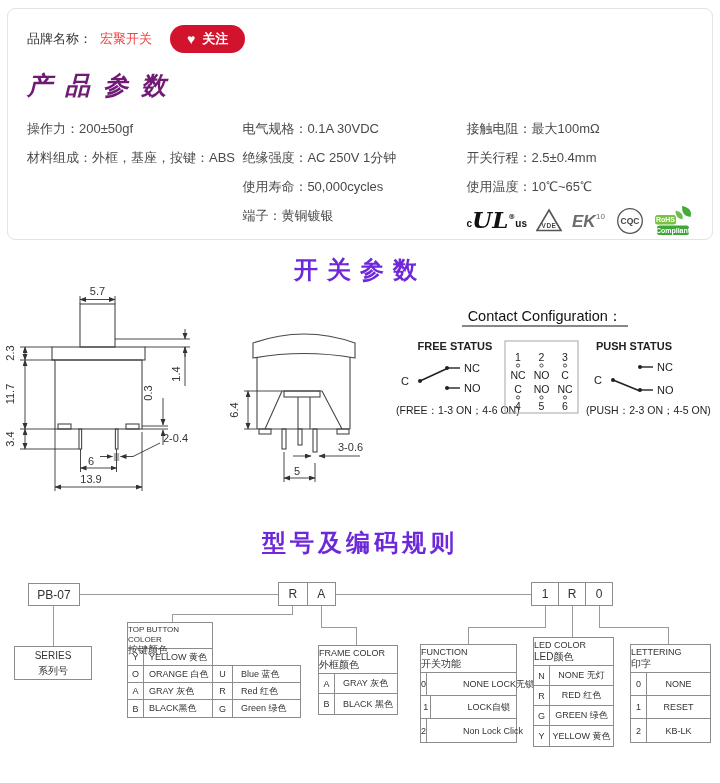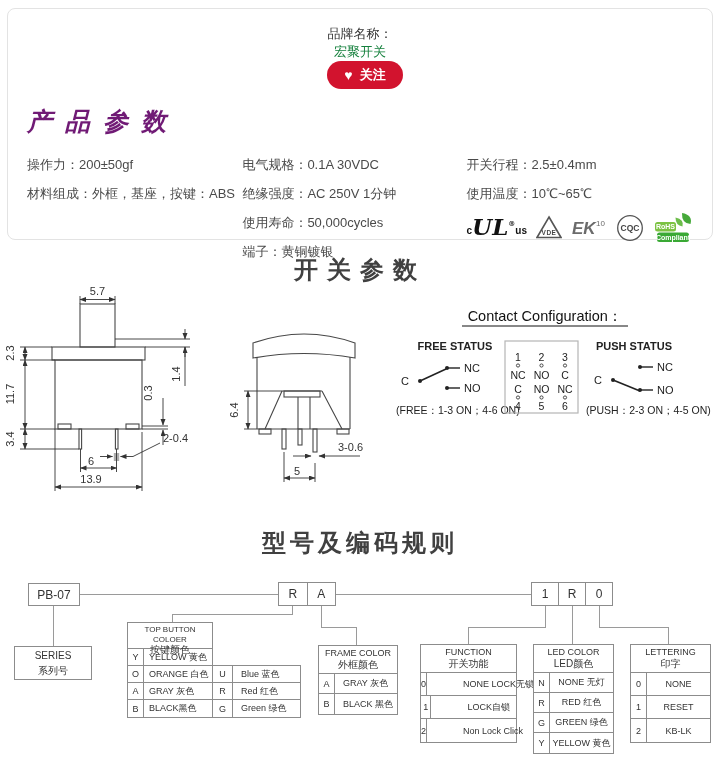--- a/index.html
+++ b/index.html
@@ -1,52 +1,52 @@
 <!DOCTYPE html>
 <html><head>
 <meta charset="utf-8">
 <style>
   * { margin:0; padding:0; box-sizing:border-box; }
   body { width:720px; height:783px; background:#fff; font-family:"Liberation Sans",sans-serif; overflow:hidden; }
 
   
   .card { margin:8px 7px 0 7px; border:1px solid #e3e3e3; border-radius:8px; background:#fff; padding:10px 13px 20px 13px; height:232px; }
-  .brand-bar { display:flex; align-items:center; font-size:13px; color:#333; padding:6px 6px 0 6px;flex-direction:column; }
-  .brand-link { color:#15803d; text-decoration:none; cursor:pointer; }
+  .brand-bar { display:flex; align-items:center; gap:8px; font-size:13px; color:#333; padding:6px 6px 0 6px; }
+  .brand-link { color:#ef4444; text-decoration:none; cursor:pointer; }
   .follow-btn { margin-left:10px; background:#d2132e; border:none; color:#fff; font-size:13px; font-weight:bold;
                 border-radius:15px; padding:5px 17px; display:flex; align-items:center; gap:7px; cursor:pointer; }
   .follow-btn .heart { font-size:14px; line-height:1; }
   .product-title { font-family:"DejaVu Serif",serif; font-style:italic; font-weight:bold; font-size:25px;
                    letter-spacing:13px; color:#701a75; margin:16px 0 4px 6px; }
   .spec-grid { display:flex; padding:0 6px; }
   .spec-col1 { width:245px; } .spec-col2 { width:255px; } .spec-col3 { flex:1; }
   .spec { margin-top:16px; font-size:13px; color:#4a4a4a; line-height:13px; white-space:nowrap; }
   .cert-row { margin-top:12px; display:flex; align-items:center; gap:9px; }
   .ul-mark { display:flex; align-items:flex-end; color:#111; }
   .ul-c { font-size:10px; font-weight:bold; margin-bottom:2px; }
   .ul-main { font-family:"DejaVu Serif",serif; font-style:italic; font-weight:bold; font-size:23px; line-height:0.9; }
   .ul-main .reg { font-size:7px; vertical-align:super; }
   .ul-us { font-size:10px; font-weight:bold; margin-bottom:2px; }
 
   
-  .section-title { text-align:center; font-size:24px; font-weight:bold; color:#404040; letter-spacing:9px; margin-top:14px; }
+  .section-title { text-align:center; font-size:24px; font-weight:bold; color:#6d28d9; letter-spacing:9px; margin-top:14px; }
 
   .draw-svg { display:block; }
 
   
   .coding { position:relative; width:720px; height:213px; color:#333; }
   .cbox { position:absolute; border:1px solid #8c8c8c; background:#fff; display:flex; align-items:center; justify-content:center; font-size:12px; }
   .cgroup { position:absolute; border:1px solid #8c8c8c; background:#fff; display:flex; }
   .ccell { flex:1; display:flex; align-items:center; justify-content:center; font-size:12px; border-right:1px solid #8c8c8c; }
   .ccell:last-child { border-right:none; }
   .hline, .vline { position:absolute; background:#9a9a9a; }
   .hline { height:1px; } .vline { width:1px; }
   .series-box { flex-direction:column; font-size:10px; line-height:1.5;justify-content:center; }
   .ctable { position:absolute; border:1px solid #8c8c8c; background:#fff; }
-  .hdr { height:26px; border-bottom:1px solid #8c8c8c; text-align:center; padding-top:2px; line-height:1.2; }
+  .hdr { height:26px; border-bottom:1px solid #8c8c8c; padding-top:2px; line-height:1.2; }
   .hdr28 { height:28px; }
   .hdr .en { font-size:9px; } .hdr .en.sm { font-size:8px; } .hdr .cn { font-size:10px; }
   .trow { display:flex; height:17px; border-bottom:1px solid #8c8c8c; }
   .trow:last-child { border-bottom:none; }
   .h20 { height:20px; } .h23 { height:23px; }
   .tcode { width:16px; border-right:1px solid #8c8c8c; display:flex; align-items:center; justify-content:center; font-size:9px; }
   .tcode.w20 { width:20px; }
   .tlabel { flex:1; display:flex; align-items:center; padding-left:5px; font-size:9px; white-space:nowrap; }
   .tlabel.center { justify-content:center; padding-left:0; }
   .tlabel.split { justify-content:center; padding-right:6px;margin-left:31px; }
@@ -69,20 +69,21 @@
       <div class="spec"><span>操作力：</span><span>200±50gf</span></div>
       <div class="spec"><span>材料组成：</span><span>外框，基座，按键：ABS</span></div>
     </div>
     <div class="spec-col2">
       <div class="spec"><span>电气规格：</span><span>0.1A  30VDC</span></div>
       <div class="spec"><span>绝缘强度：</span><span>AC 250V 1分钟</span></div>
       <div class="spec"><span>使用寿命：</span><span>50,000cycles</span></div>
       <div class="spec"><span>端子：</span><span>黄铜镀银</span></div>
     </div>
     <div class="spec-col3">
+      <div class="spec"><span>接触电阻：</span><span>最大100mΩ</span></div>
       <div class="spec"><span>开关行程：</span><span>2.5±0.4mm</span></div>
       <div class="spec"><span>使用温度：</span><span>10℃~65℃</span></div>
       <div class="cert-row">
         <span class="ul-mark">
           <span class="ul-c">c</span>
           <span class="ul-main"><span>UL</span><span class="reg">®</span></span>
           <span class="ul-us">us</span>
         </span>
         <svg width="26" height="25" viewBox="0 0 26 25">
           <path d="M13 2 L25 22.5 L1 22.5 Z" fill="none" stroke="#555" stroke-width="1.6"></path>
@@ -360,21 +361,21 @@
       </div>
     <div class="trow h23">
         <div class="tcode">2</div>
         <div class="tlabel split">
           <span>Non Lock Click</span>
           <span></span>
         </div>
       </div>
   </div>
 
-  <div class="ctable" style="left:533px; top:85px; width:81px;">
+  <div class="ctable" style="left:533px; top:78px; width:81px;">
     <div class="hdr hdr28">
       <div class="en">LED COLOR</div>
       <div class="cn">LED颜色</div>
     </div>
     <div class="trow h20">
         <div class="tcode">N</div>
         <div class="tlabel center">NONE 无灯</div>
       </div>
     <div class="trow h20">
         <div class="tcode">R</div>

